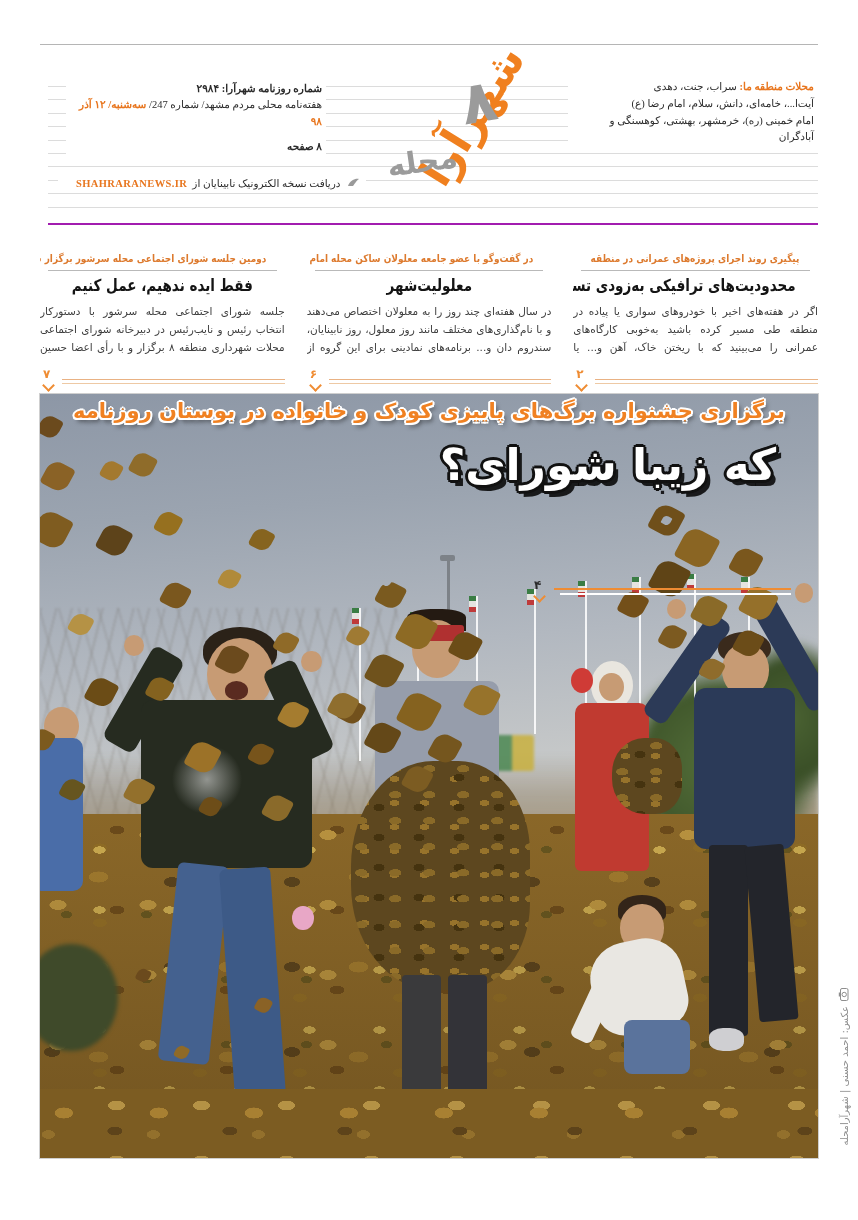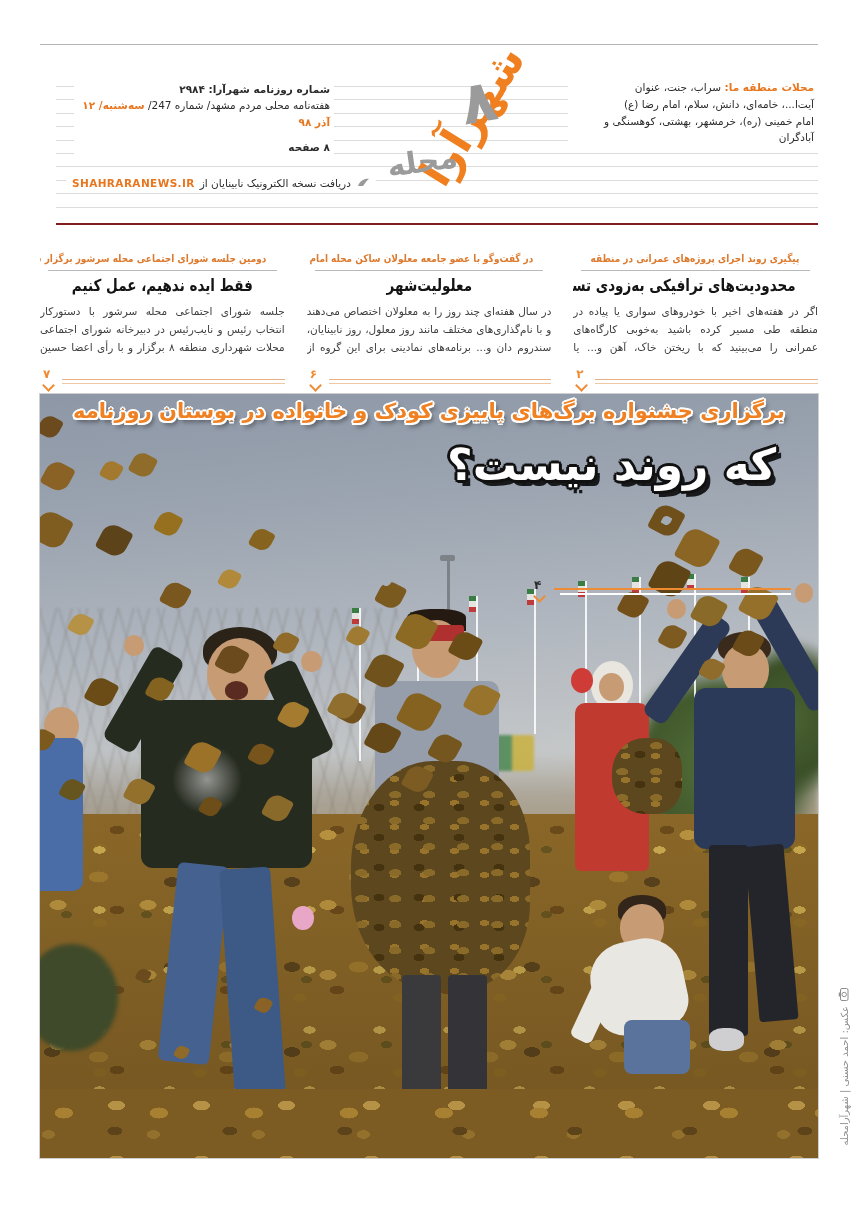--- a/index.html
+++ b/index.html
@@ -7,30 +7,30 @@
     position:relative;width:858px;height:1220px;background:#fff;overflow:hidden;
     font-family:"DejaVu Sans",sans-serif;direction:rtl;color:#2b2b2b;
   }
   .orange{color:#e8761f;}
   .bold{font-weight:bold;}
 
   
   .topline{position:absolute;left:40px;right:40px;top:44px;border-top:1px solid #b5b5b5;}
 
   
-  .header{position:absolute;left:56px;right:40px;top:60px;height:163px;border-bottom:2px solid #7f1d1d;}
+  .header{position:absolute;left:48px;right:40px;top:60px;height:163px;border-bottom:2px solid #a21caf;font-family:Liberation Serif, serif;}
   .rules{position:absolute;left:0;right:0;top:26px;height:134px;
     background:repeating-linear-gradient(to bottom,#dcdcdc 0 1px,transparent 1px 13.4px);}
   .issue-block{position:absolute;top:20px;left:18px;width:252px;text-align:right;background:#fff;
     font-size:10.5px;line-height:1.55;padding:1px 4px;}
   .issue-block .pages{margin-top:9px;font-weight:bold;}
   .issue-block .l1{font-weight:bold;}
   .eversion{position:absolute;top:114px;left:10px;background:#fff;padding:2px 6px;font-size:10.5px;
     display:flex;align-items:center;gap:5px;}
-  .ev-site{color:#e8761f;font-weight:bold;direction:ltr;unicode-bidi:embed;letter-spacing:.4px;}
+  .ev-site{color:#e8761f;font-weight:bold;direction:ltr;unicode-bidi:embed;letter-spacing:.4px;margin-left:12px;}
   .regions{position:absolute;top:18px;right:0;width:242px;text-align:right;background:#fff;
     font-size:10.5px;line-height:1.6;padding:1px 4px;}
   .regions-label{color:#e8761f;font-weight:bold;}
 
   
   .masthead{position:absolute;left:383px;top:4px;width:178px;height:222px;z-index:6;}
   .logo-main{position:absolute;left:0;top:86px;width:100%;text-align:center;color:#f0801f;
     font-size:44px;font-weight:bold;letter-spacing:-3px;transform:rotate(-58deg);}
   .logo-num{position:absolute;left:78px;top:64px;font-size:58px;font-weight:bold;color:#9b9b9b;transform:rotate(-10deg);}
   .logo-sub{position:absolute;left:4px;top:140px;font-size:30px;font-weight:bold;color:#9b9b9b;transform:rotate(-8deg);}
@@ -170,21 +170,21 @@
         <svg width="14" height="12" viewBox="0 0 14 12">
             <path d="M2 10 C4 4, 10 2, 13 3 C10 5, 8 9, 7 10 Z" fill="#9a9a9a"></path>
           </svg>
       </span>
       <span>دریافت نسخه الکترونیک نابینایان از</span>
       <span class="ev-site">SHAHRARANEWS.IR</span>
     </div>
 
     <div class="regions">
       <span class="regions-label">محلات منطقه ما:</span>
-      <span>سراب، جنت، عنوان</span>
+      <span>سراب، جنت، دهدی</span>
       <div>آیت‌ا...، خامه‌ای، دانش، سلام، امام رضا (ع)</div>
       <div>امام خمینی (ره)، خرمشهر، بهشتی، کوهسنگی و آبادگران</div>
     </div>
   </header>
 
   <div class="masthead">
     <div class="logo-main">شهرآرا</div>
     <div class="logo-num">۸</div>
     <div class="logo-sub">محله</div>
   </div>
@@ -319,21 +319,21 @@
     <div class="kid-part" style="left:32.4%;top:67%;width:2.8%;height:3.2%;background:#e8a7c6;border-radius:50%;"></div>
 
     <div class="fl fl-a"></div>
     <div class="fl fl-b"></div>
     <div class="fl fl-c"></div>
     <div class="fl fl-d"></div>
     <div class="ground-front"></div>
 
     <div class="photo-kicker">برگزاری جشنواره برگ‌های پاییزی کودک و خانواده در بوستان روزنامه</div>
     <div class="photo-headline">
-      <div class="hl2">که روند نیست؟</div>
+      <div class="hl2">که زیبا شورای؟</div>
     </div>
     <div class="photo-marker">
       <span class="num">۴</span>
       <span class="chev"></span>
       <span class="l1"></span>
       <span class="l2"></span>
     </div>
   </figure>
 
   <div class="credit">

